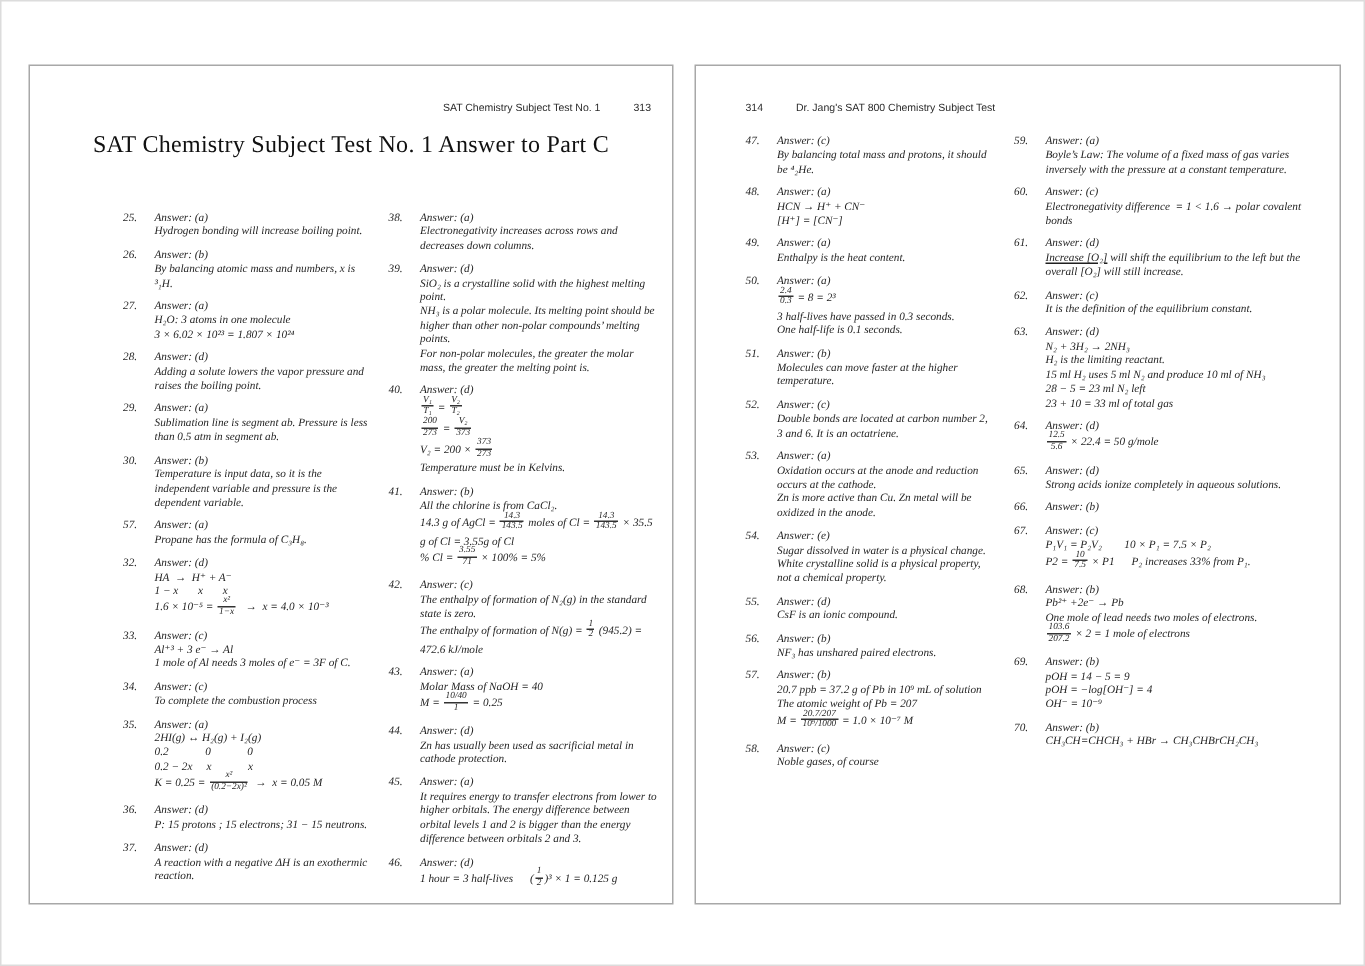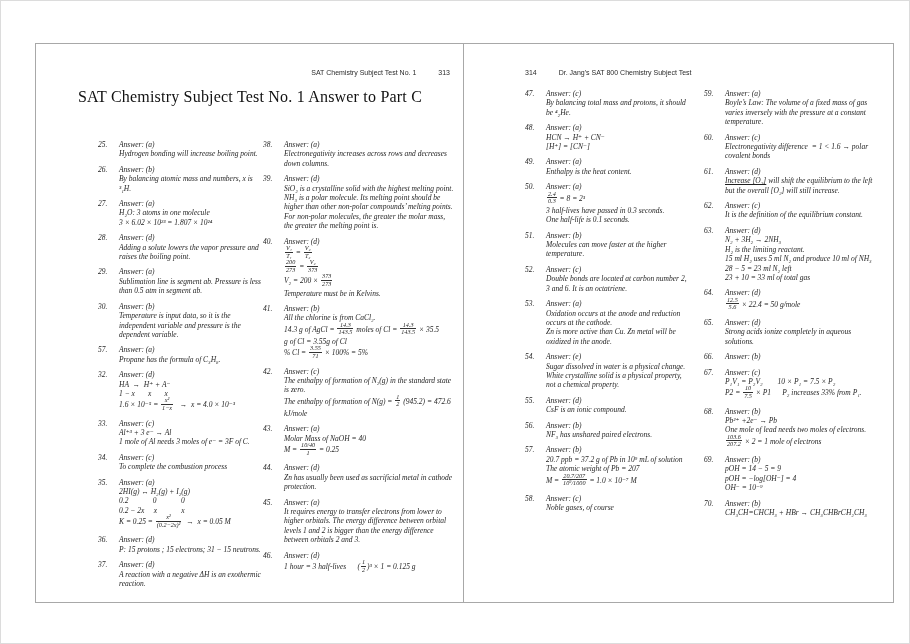--- a/index.html
+++ b/index.html
@@ -6,36 +6,36 @@
   body{
     width:910px;height:644px;position:relative;background:#ffffff;
     font-family:"Liberation Serif","DejaVu Serif",serif;color:#1f1f1f;
     overflow:hidden;
   }
   .canvas{position:absolute;inset:0;border:1px solid #dcdcdc;box-sizing:border-box;background:#ffffff;}
   .page{
     position:absolute;top:42px;height:560px;background:#fff;
     border:1px solid #a8a8a8;box-sizing:border-box;
   }
-  .page-left{left:34px;width:430px;}
-  .page-right{left:462px;width:431px;padding-left:28px;}
+  .page-left{left:18px;width:430px;}
+  .page-right{left:462px;width:431px;}
   .pheader{
     font-family:"Liberation Sans","DejaVu Sans",sans-serif;
     font-size:7px;color:#2b2b2b;margin-top:24px;line-height:9px;
   }
   .pheader.hdr-right{text-align:right;padding-right:14px;}
   .pheader.hdr-left{text-align:left;padding-left:33px;}
   .pheader .pagenum-right{margin-left:22px;}
   .pheader .pagenum-left{margin-right:22px;}
   .doc-title{
     font-size:16px;font-weight:normal;text-align:center;
     margin:11px 6px 0 6px;letter-spacing:0.2px;color:#111;
   }
   .cols{display:flex;}
-  .page-left .cols{padding:34px 10px 0 62px;}
+  .page-left .cols{padding:34px 10px 0 62px;gap:12px;}
   .page-right .cols{padding:12px 12px 0 33px;gap:14px;}
   .col-a{flex:0 0 165px;min-width:0;}
   .col-b{flex:1 1 auto;min-width:0;}
   .qa{display:flex;margin-bottom:6px;}
   .qnum{flex:0 0 15px;font-style:italic;font-size:7.5px;line-height:9.4px;}
   .qbody{flex:1;min-width:0;padding-left:6px;}
   .line{
     font-style:italic;font-size:7.5px;line-height:9.4px;
     white-space:pre-wrap;word-wrap:break-word;
   }

